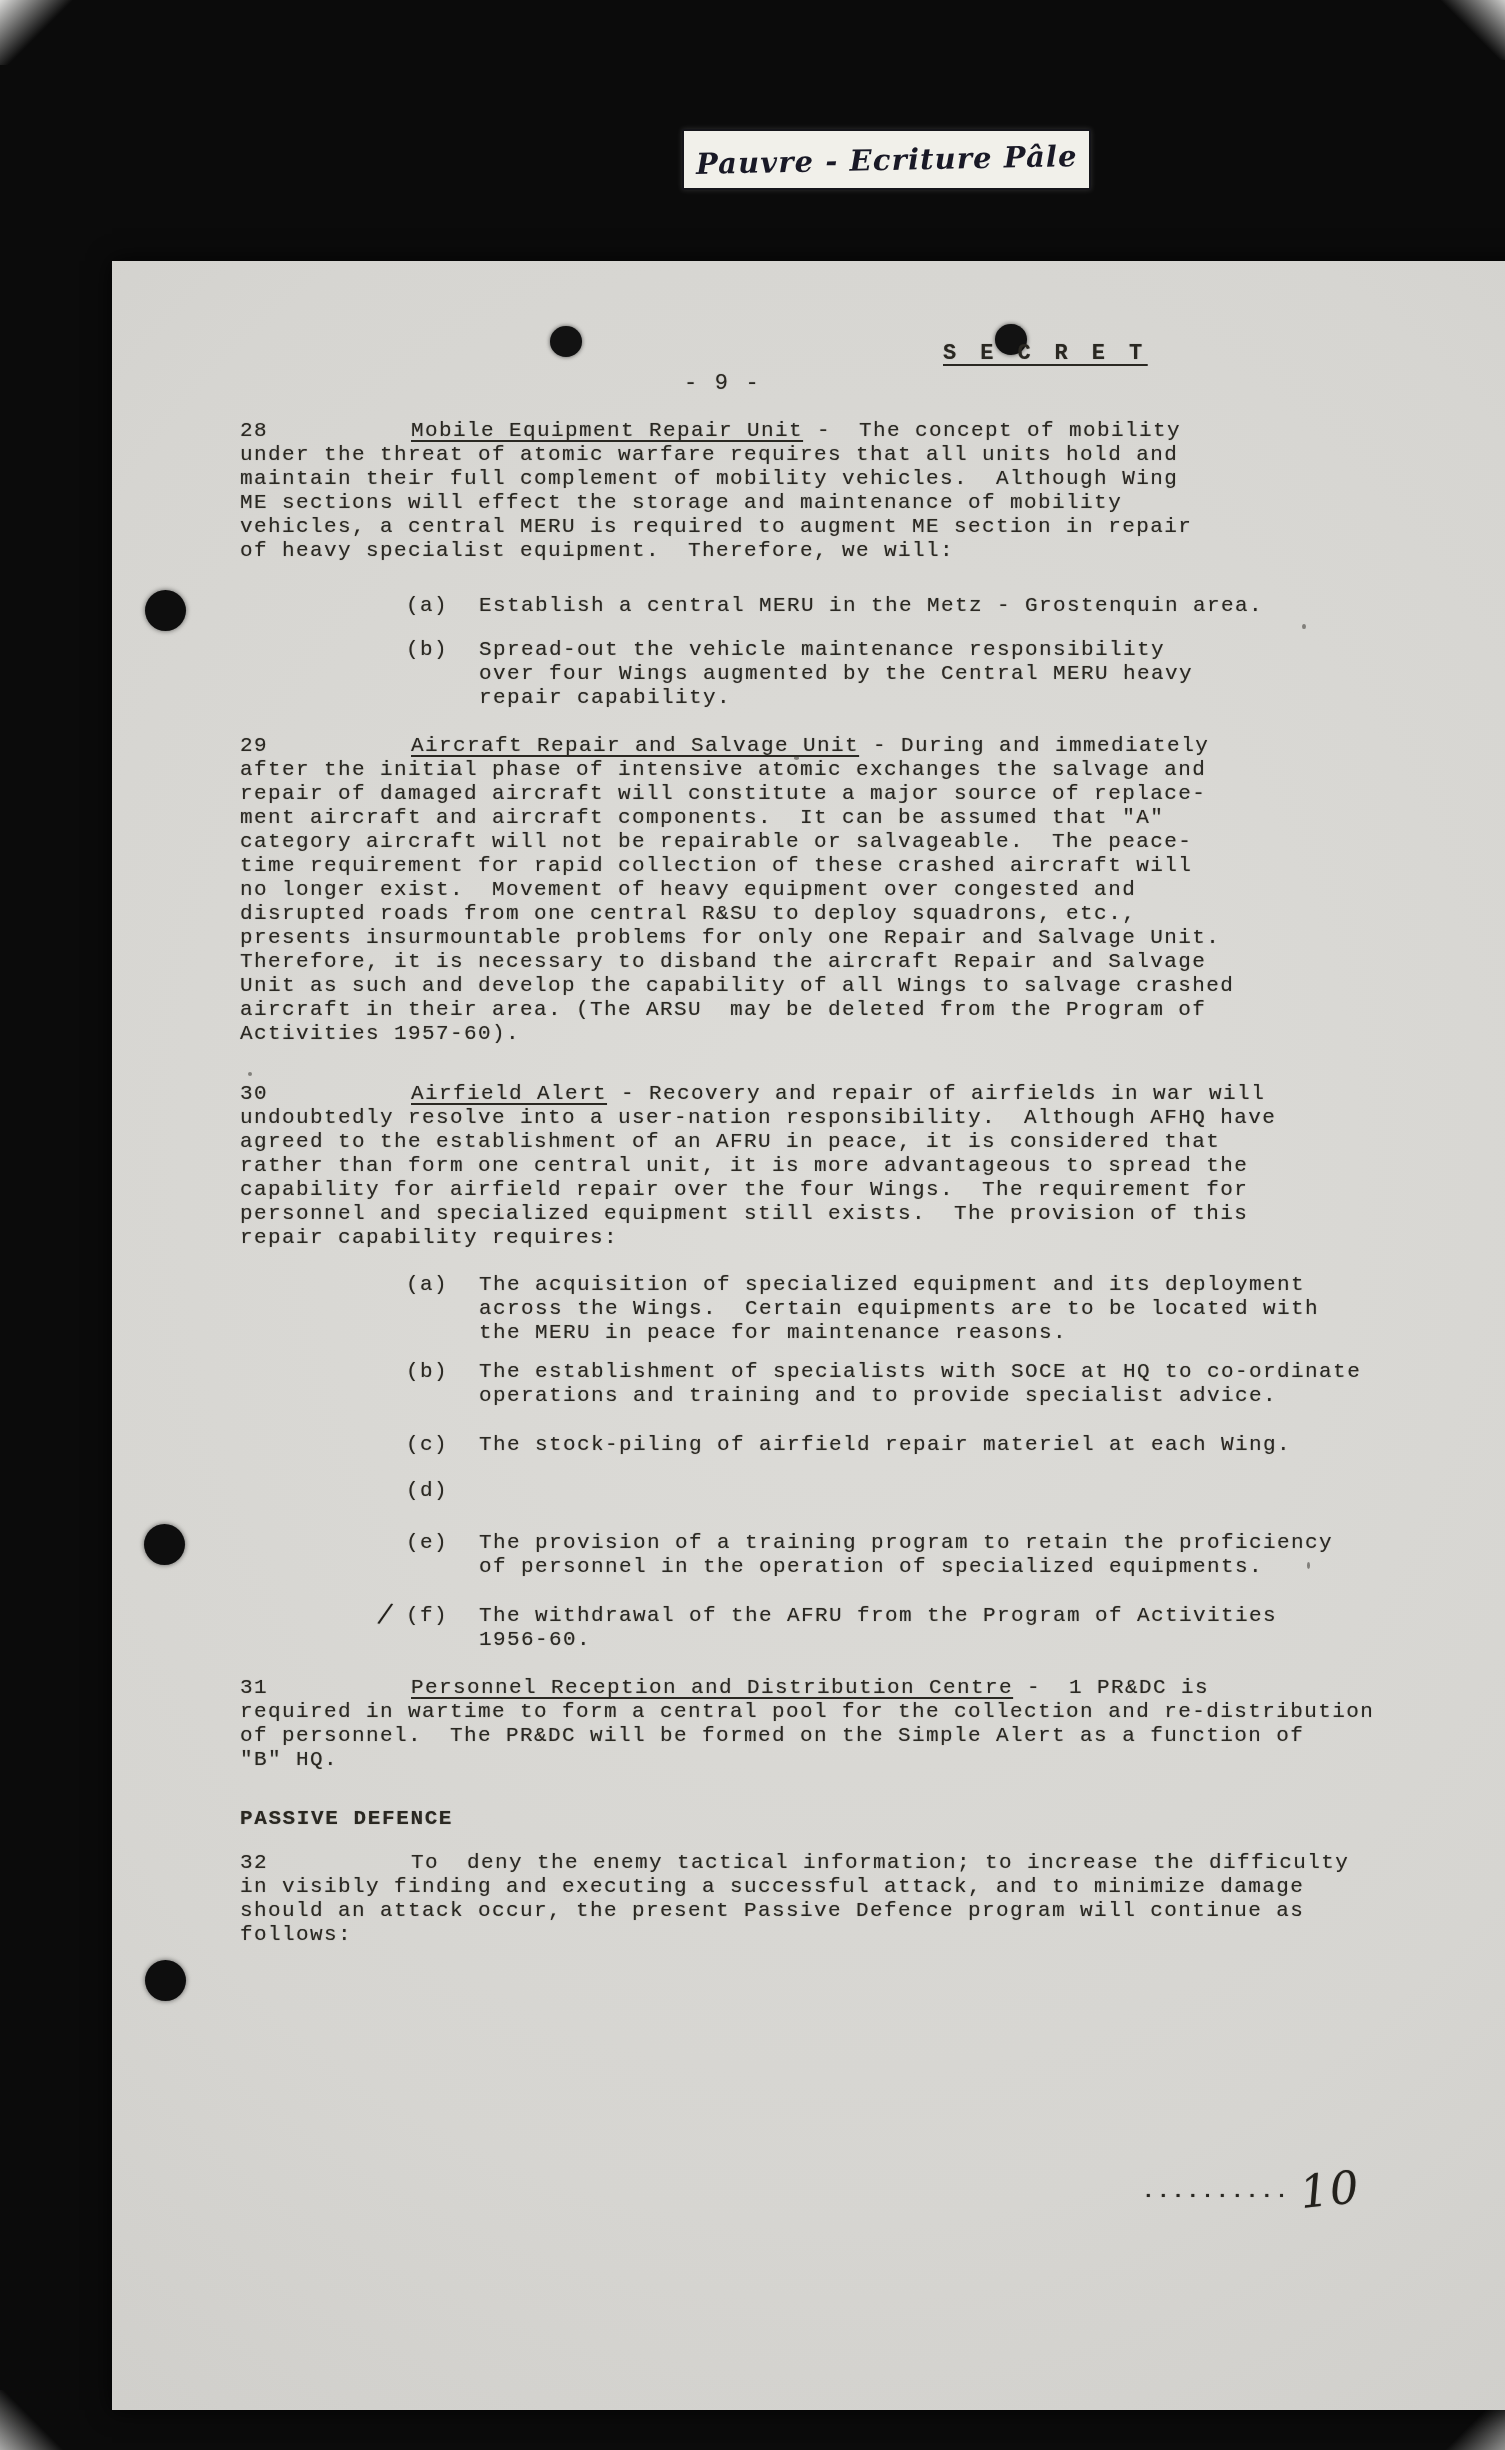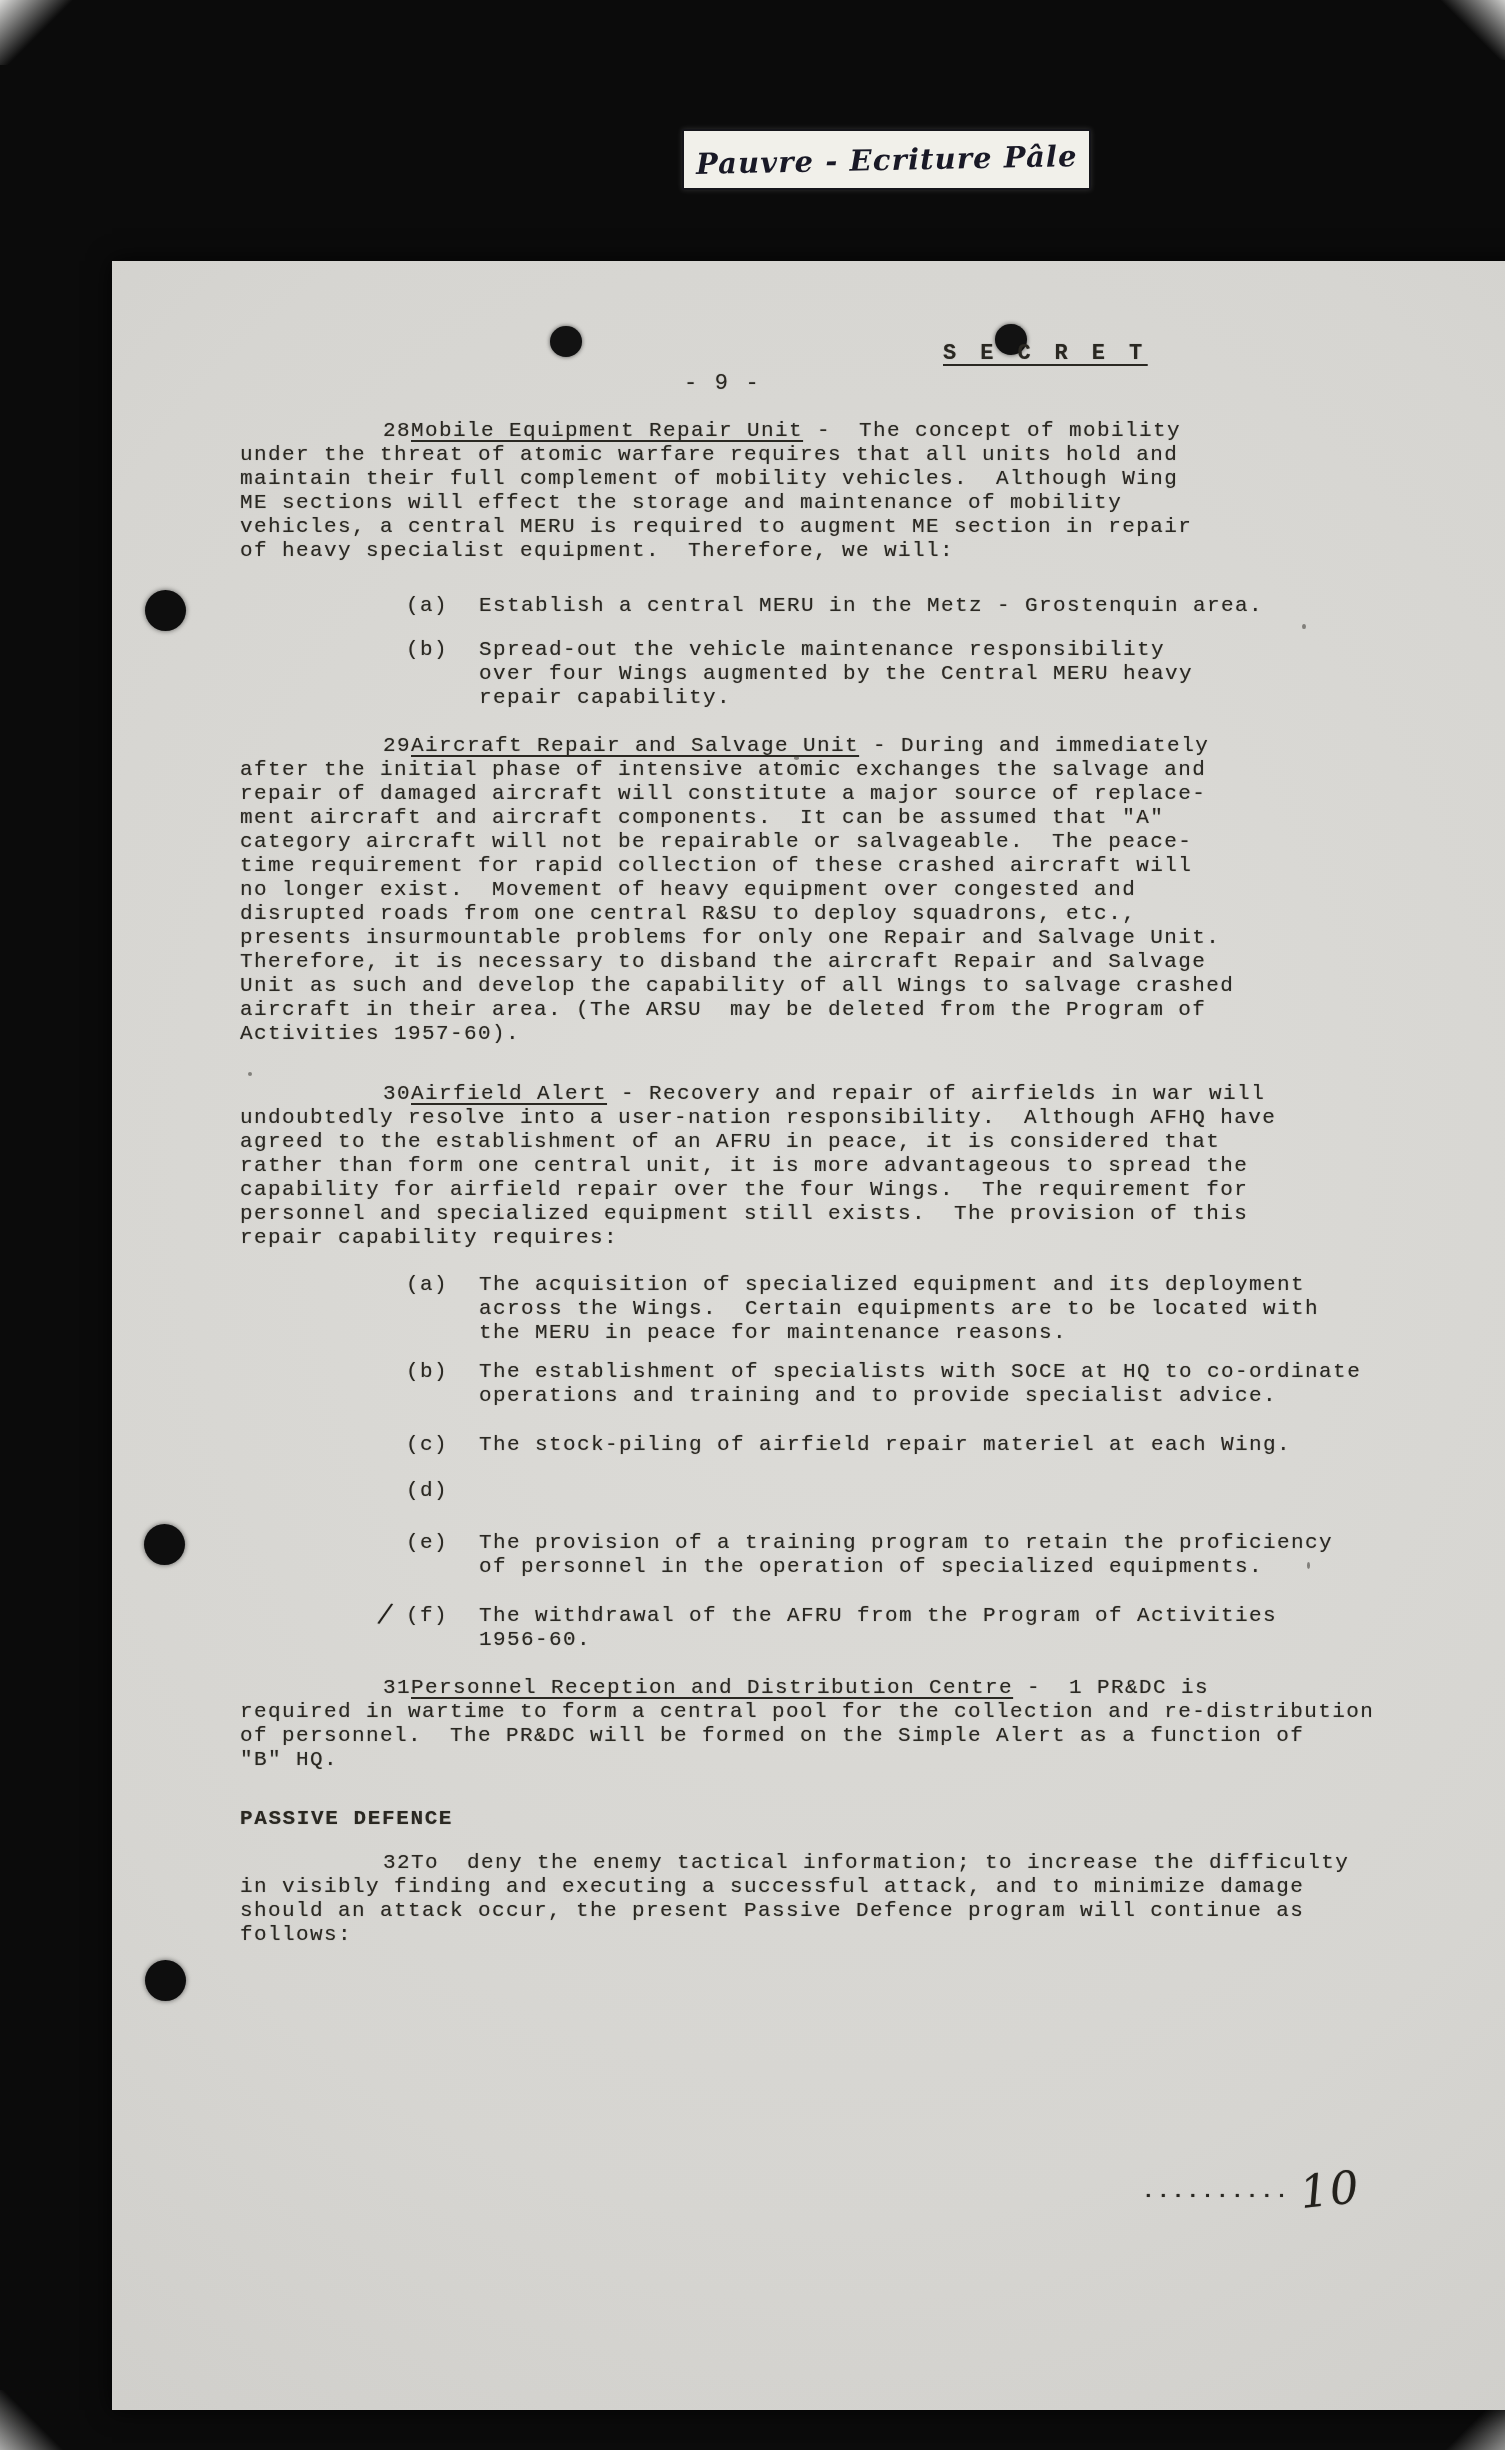--- a/index.html
+++ b/index.html
@@ -114,21 +114,21 @@
     white-space: pre;
   }
 
   .content {
     position: absolute;
     left: 128px; top: 158px;
     width: 1142px;
   }
 
   .para { white-space: pre; }
-  .pnum { display: inline-block; min-width: 171px; white-space: pre; text-align: right; }
+  .pnum { display: inline-block; min-width: 171px; white-space: pre; }
   .phead {
     text-decoration: underline;
     text-underline-offset: 3.8px;
     text-decoration-thickness: 1.6px;
     white-space: pre;
     text-align: right;
   }
   .ptext { white-space: pre; }
 
   .item { display: flex; margin-left: 166px; position: relative; }

